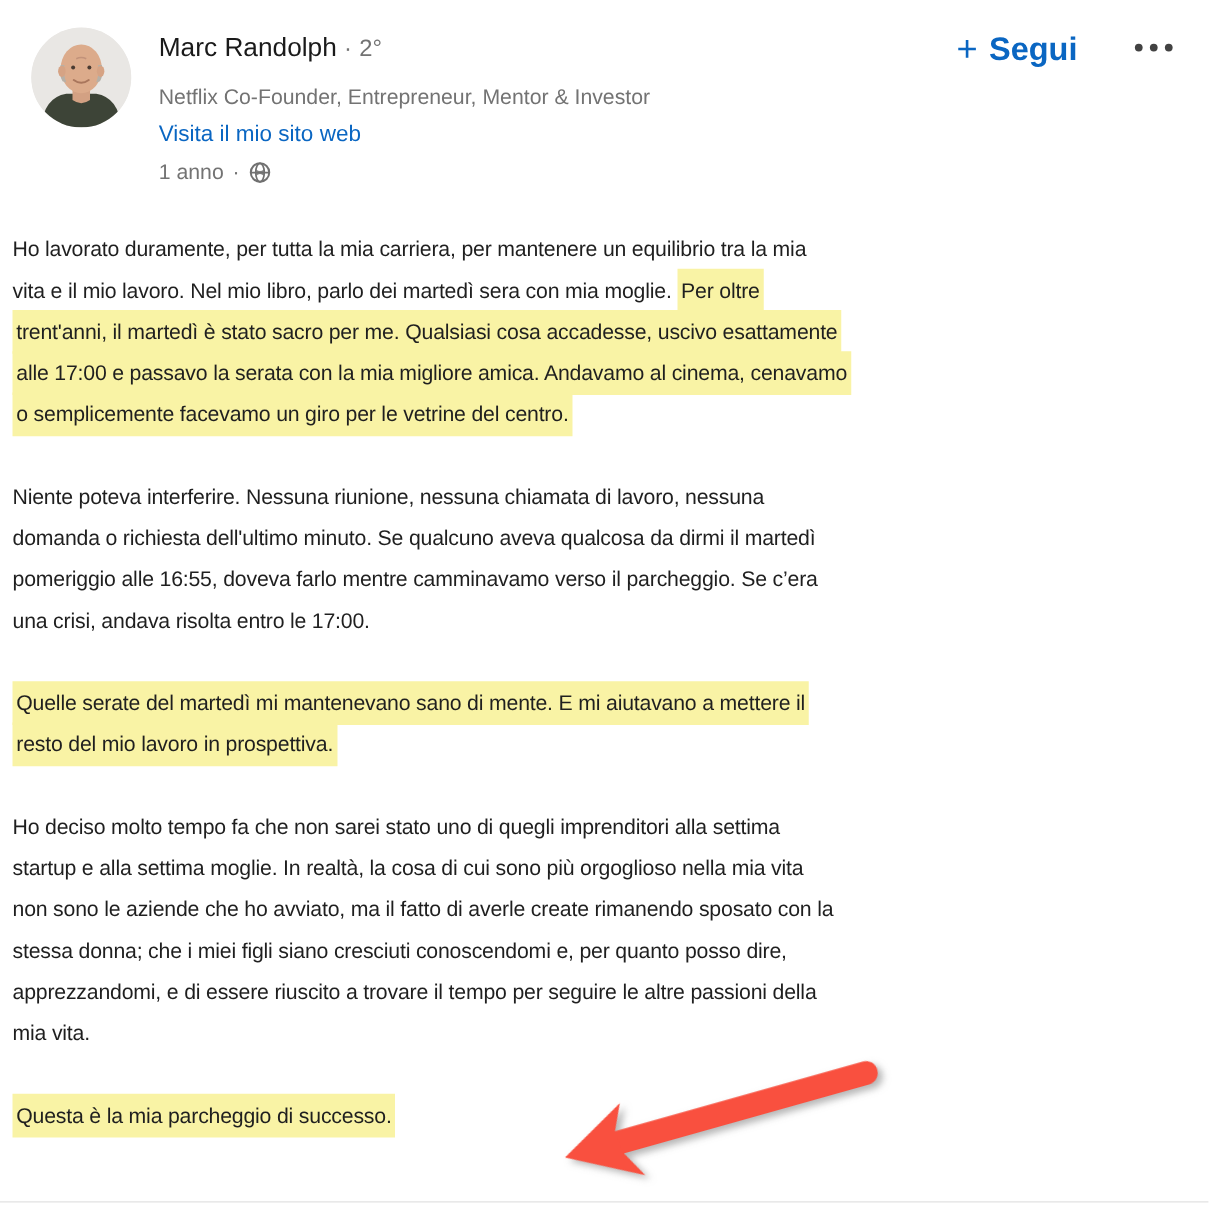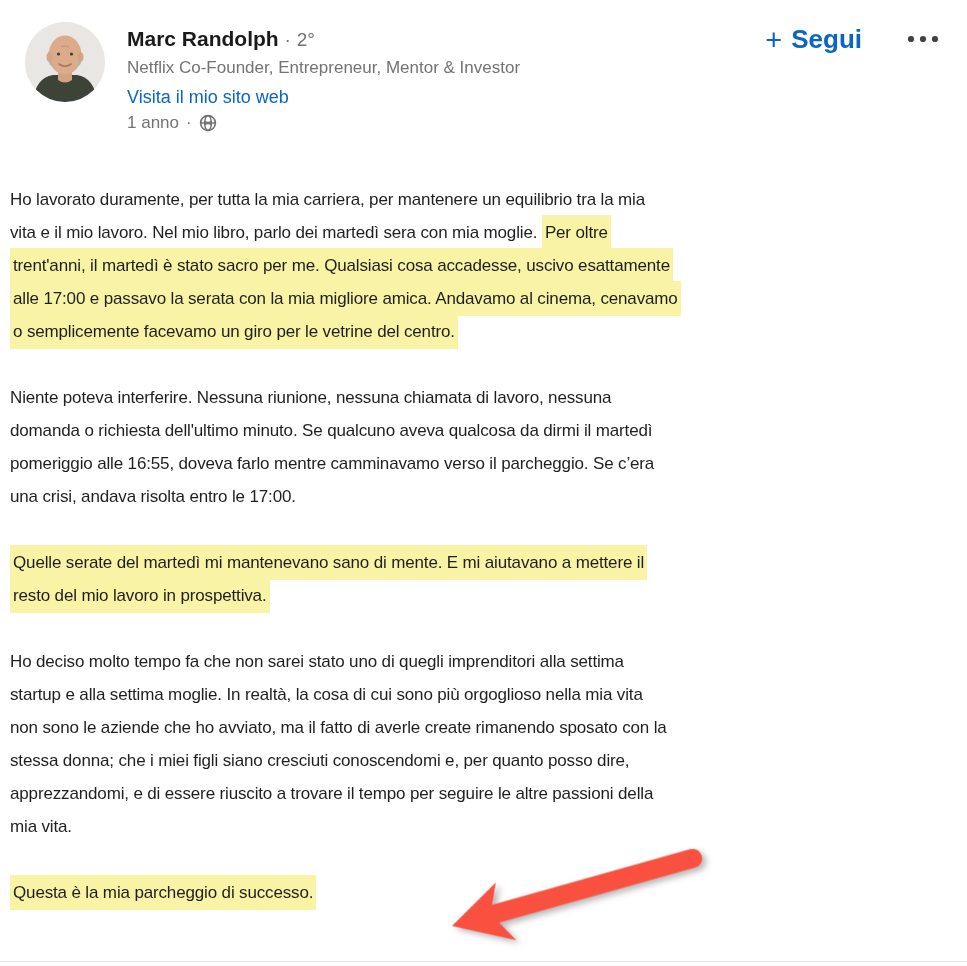--- a/index.html
+++ b/index.html
@@ -12,25 +12,25 @@
     overflow:hidden;
   }
   
   .header{position:absolute;top:22px;left:25px;right:25px;height:140px;}
   .avatar{
     position:absolute;left:0;top:0;width:80px;height:80px;border-radius:50%;
     overflow:hidden;background:#e9e7e4;
   }
   .header-text{position:absolute;left:102px;top:4px;}
   .name-row{font-size:21px;line-height:25px;}
-  .name{font-weight:700;color:#1a1a1a;}
+  .name{font-weight:400;color:#1a1a1a;}
   .name-sep,.degree{font-weight:400;color:#737373;font-size:19px;}
-  .headline{margin-top:6px;font-size:17px;color:#737373;}
+  .headline{margin-top:16px;font-size:17px;color:#737373;}
   .site-link{margin-top:9px;font-size:18px;font-weight:400;color:var(--accent,#0a66c2);cursor:pointer;}
-  .time-row{margin-top:5px;font-size:17px;color:#737373;display:flex;align-items:center;gap:7px;}
+  .time-row{margin-top:10px;font-size:17px;color:#737373;display:flex;align-items:center;gap:7px;}
   .actions{position:absolute;top:0;right:0;display:flex;align-items:flex-start;gap:38px;}
   .follow-btn{
     display:flex;align-items:center;gap:9px;
     color:var(--accent,#0a66c2);font-size:26px;font-weight:700;cursor:pointer;
     padding:2px 4px;border-radius:4px;
   }
   .follow-plus{font-weight:400;font-size:29px;line-height:26px;}
   .more-btn{padding:8px 2px;cursor:pointer;}
   
   .body-text{

